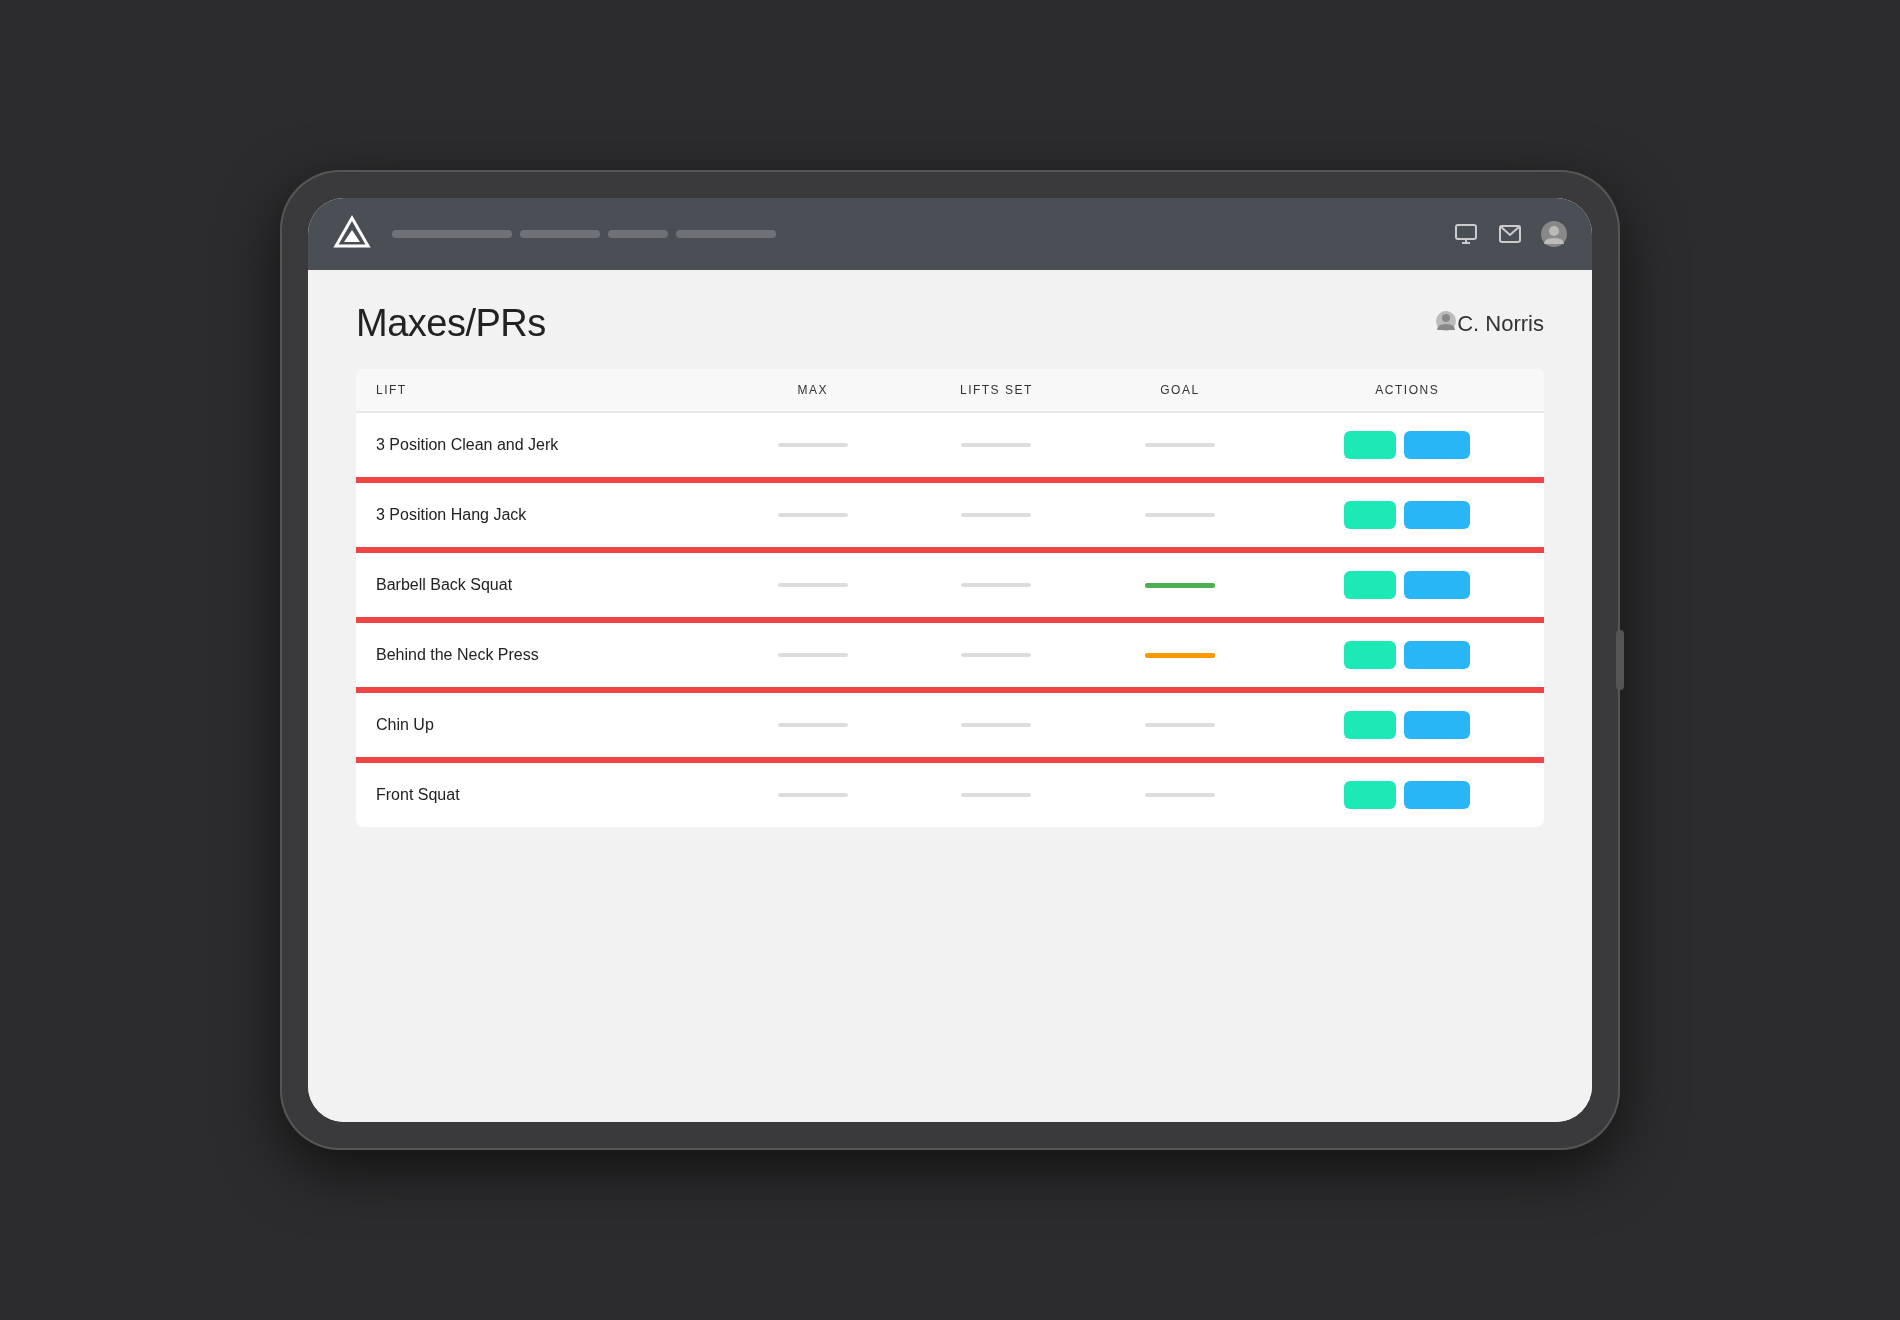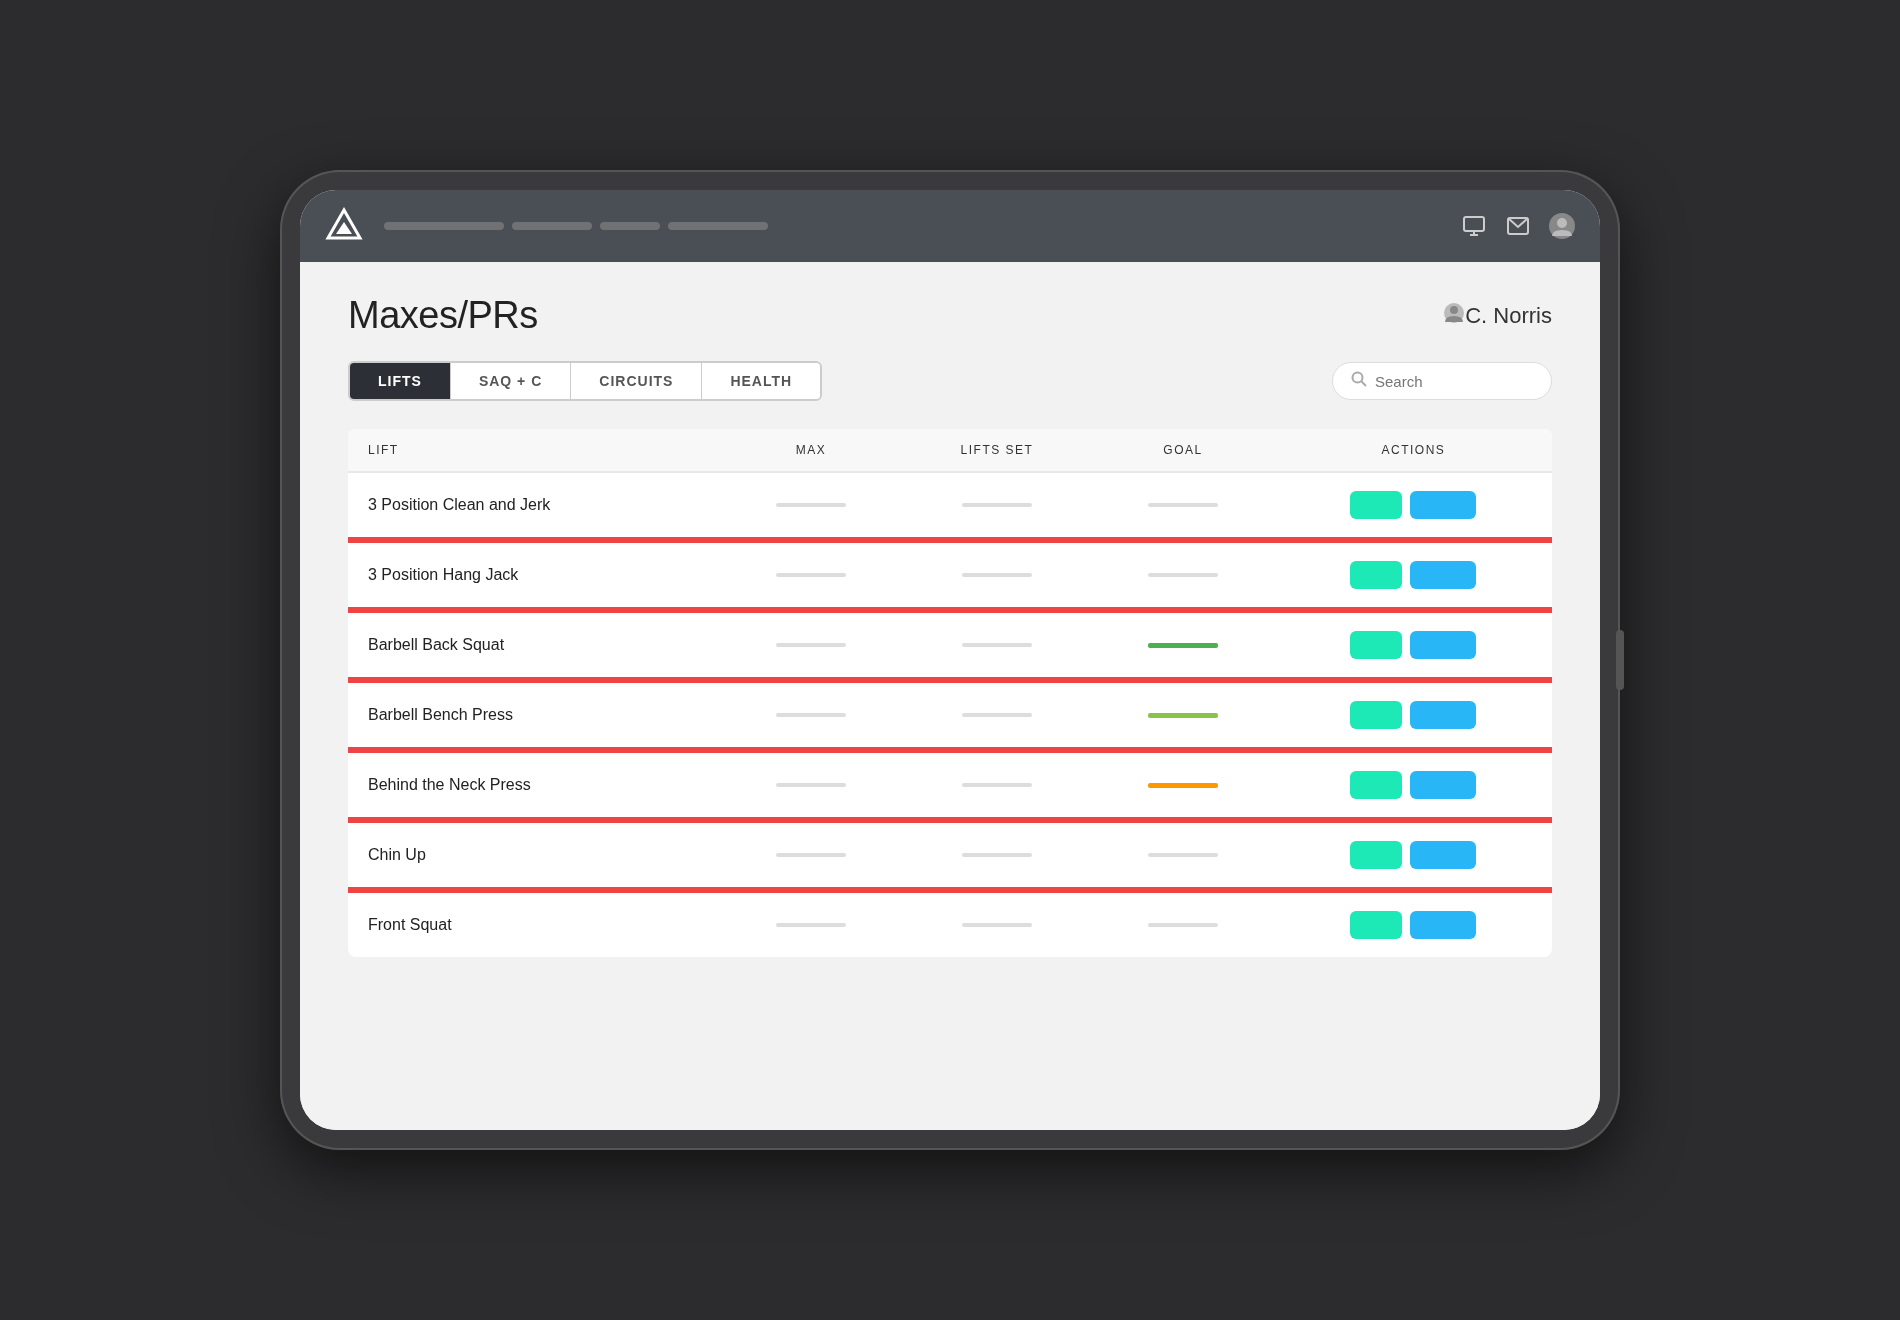--- a/index.html
+++ b/index.html
@@ -9,21 +9,21 @@
       align-items: center;
       justify-content: center;
       min-height: 100vh;
       font-family: -apple-system, BlinkMacSystemFont, 'Helvetica Neue', Arial, sans-serif;
     }
     .tablet-outer {
       width: 1340px;
       height: 980px;
       background: #3a3a3c;
       border-radius: 60px;
-      padding: 20px;
+      padding: 28px;
       position: relative;
       box-shadow: 0 20px 60px rgba(0,0,0,0.6), inset 0 0 0 2px #555;
     }
     .tablet-inner {
       width: 100%;
       height: 100%;
       background: #f2f2f2;
       border-radius: 36px;
       overflow: hidden;
       display: flex;
@@ -289,37 +289,20 @@
             <svg width="22" height="22" viewBox="0 0 22 22" fill="none">
               <circle cx="11" cy="11" r="10" fill="#bbb"></circle>
               <circle cx="11" cy="8" r="4" fill="#888"></circle>
               <path d="M2 20 Q2 14 11 14 Q20 14 20 20" fill="#888"></path>
             </svg>
           </span>
           <span>C. Norris</span>
         </div>
       </div>
 
-      <div class="tab-bar-row">
-        <div class="tabs">
-          <div class="tab active">LIFTS</div>
-          <div class="tab">SAQ + C</div>
-          <div class="tab">CIRCUITS</div>
-          <div class="tab">HEALTH</div>
-        </div>
-        <div class="search-box">
-          <span class="search-icon-svg">
-            <svg width="16" height="16" viewBox="0 0 16 16" fill="none" stroke="#aaa" stroke-width="2">
-              <circle cx="6.5" cy="6.5" r="5"></circle>
-              <line x1="10.5" y1="10.5" x2="15" y2="15"></line>
-            </svg>
-          </span>
-          <input class="search-input" type="text" placeholder="Search" style="">
-        </div>
-      </div>
 
       <table class="lift-table">
         <thead>
           <tr>
             <th>LIFT</th>
             <th class="center">MAX</th>
             <th class="center">LIFTS SET</th>
             <th class="center">GOAL</th>
             <th class="center">ACTIONS</th>
           </tr>
@@ -373,38 +356,20 @@
                 <div class="goal-line goal-green"></div>
               </td>
               <td>
                 <div class="actions-cell">
                   <button class="btn-green"></button>
                   <button class="btn-blue"></button>
                 </div>
               </td>
             </tr>
             <tr>
-              <td><span class="lift-name">Barbell Bench Press</span></td>
-              <td style="text-align: center;">
-                <div class="placeholder-line"></div>
-              </td>
-              <td style="text-align: center;">
-                <div class="placeholder-line"></div>
-              </td>
-              <td style="text-align: center;">
-                <div class="goal-line goal-light-green"></div>
-              </td>
-              <td>
-                <div class="actions-cell">
-                  <button class="btn-green"></button>
-                  <button class="btn-blue"></button>
-                </div>
-              </td>
-            </tr>
-            <tr>
               <td><span class="lift-name">Behind the Neck Press</span></td>
               <td style="text-align: center;">
                 <div class="placeholder-line"></div>
               </td>
               <td style="text-align: center;">
                 <div class="placeholder-line"></div>
               </td>
               <td style="text-align: center;">
                 <div class="goal-line goal-orange"></div>
               </td>

